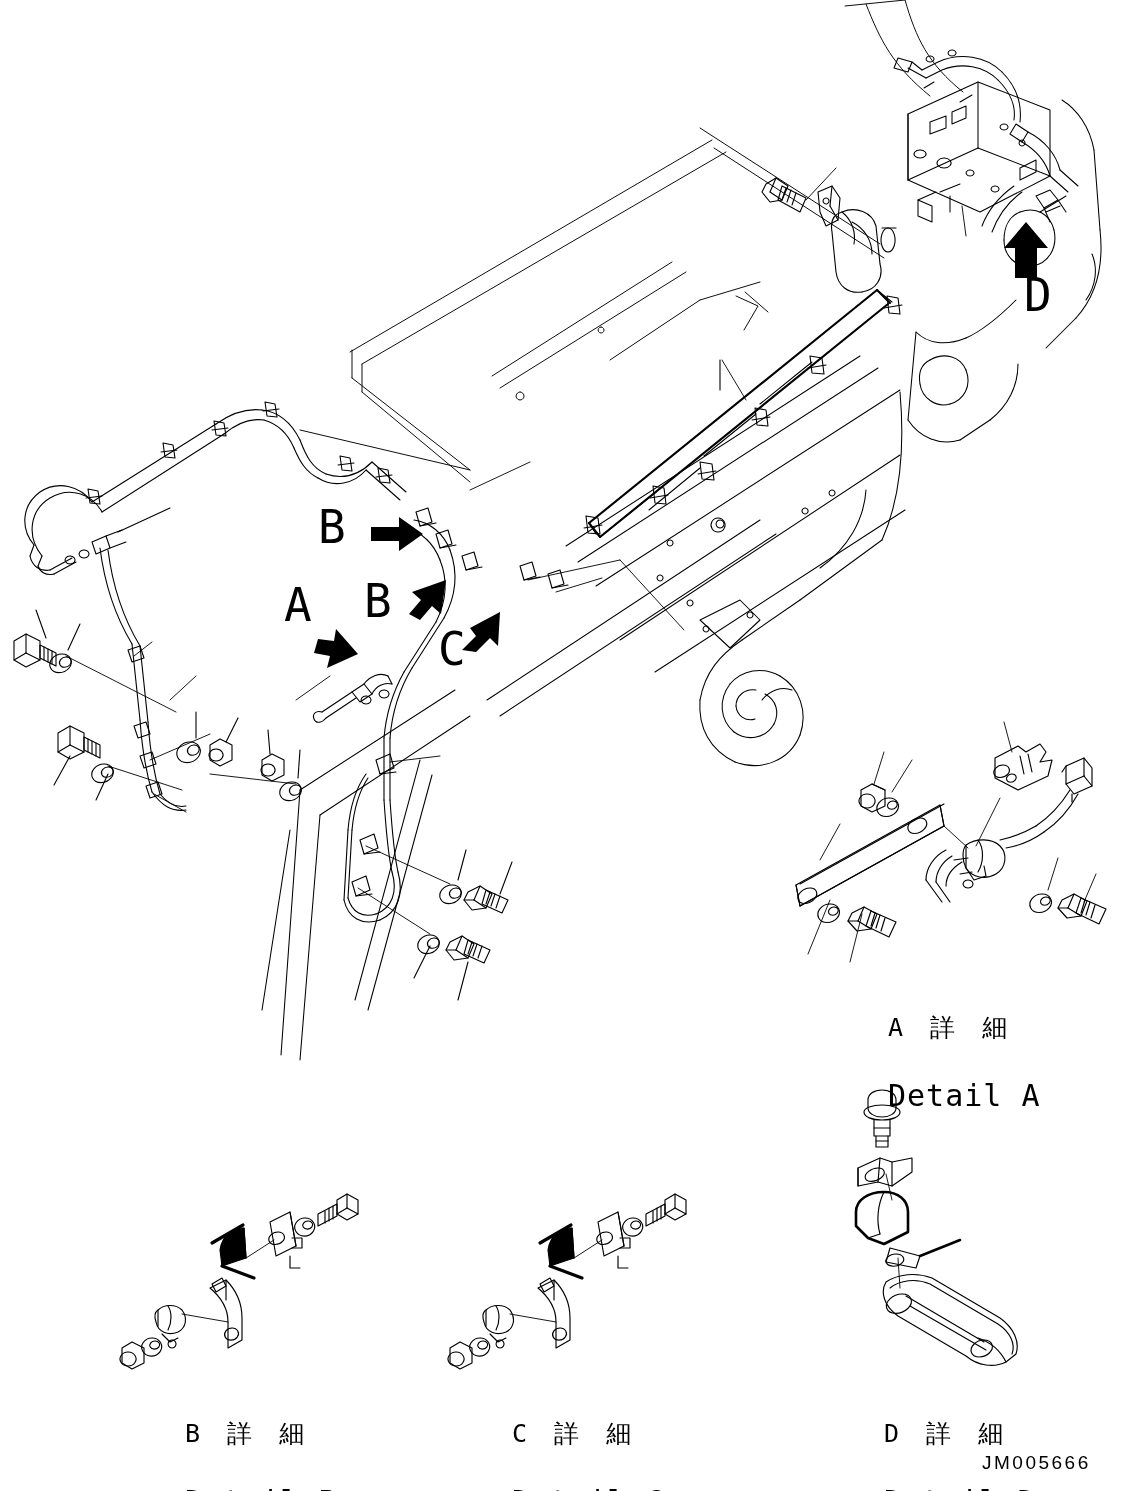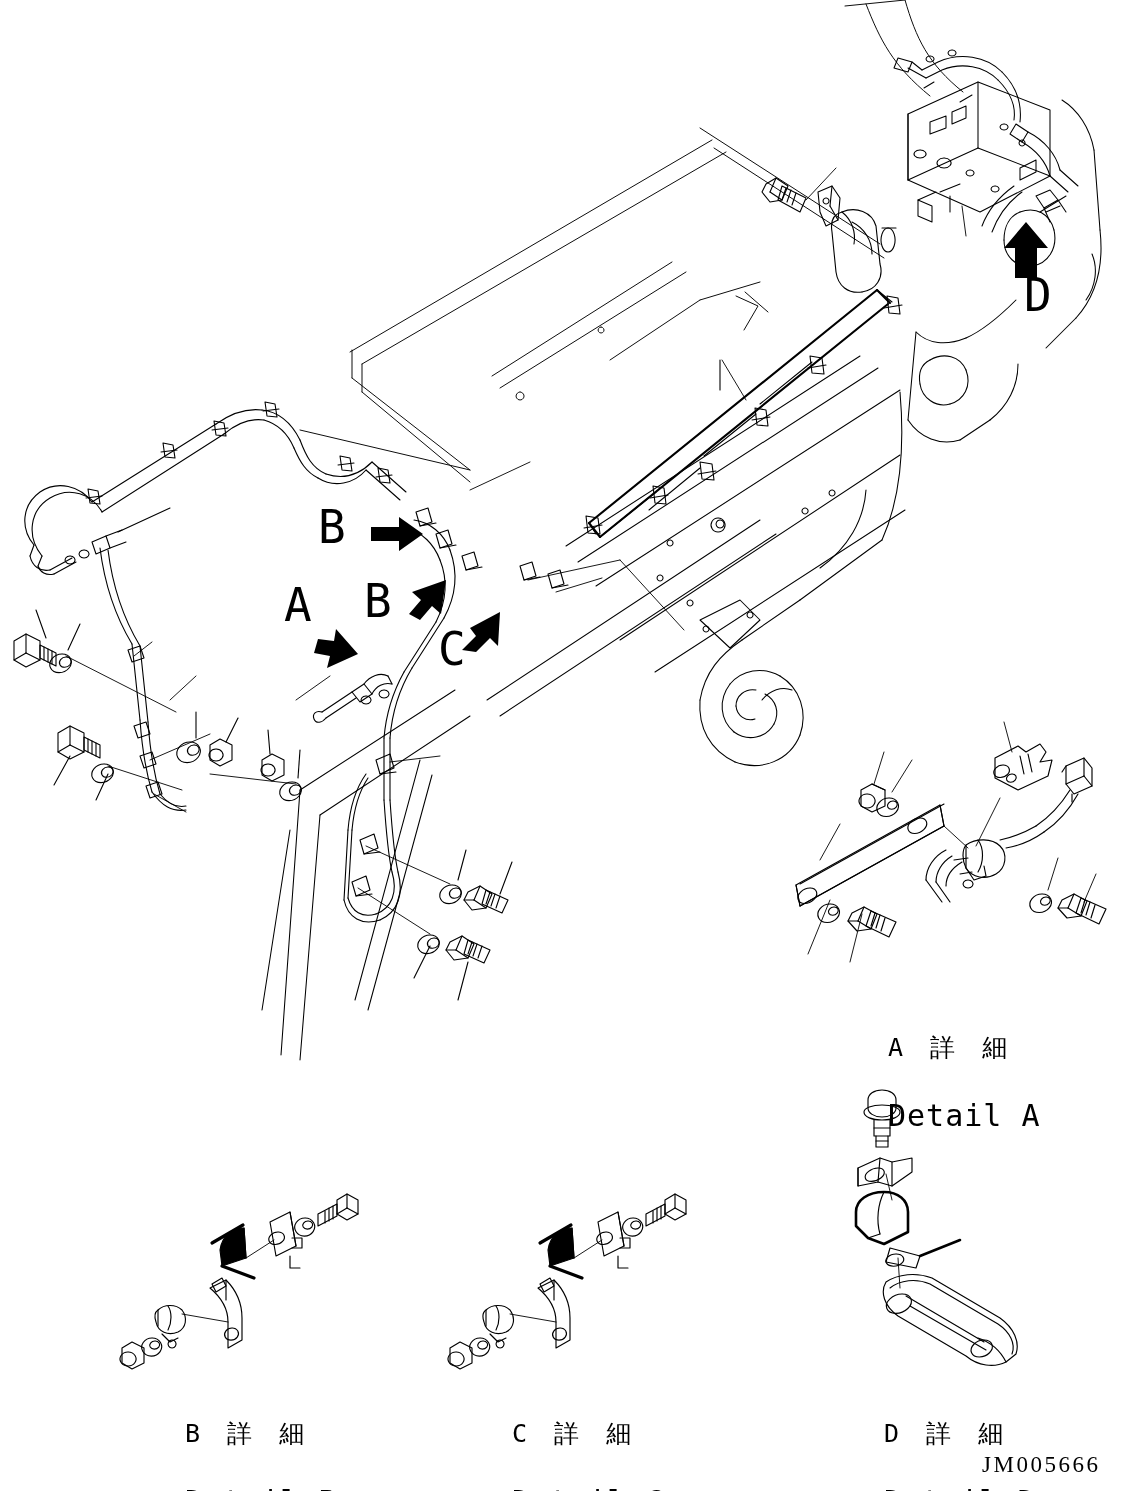--- a/index.html
+++ b/index.html
@@ -22,22 +22,22 @@
     position:absolute;text-align:left;white-space:pre;
     font-family:"DejaVu Sans Mono","Liberation Mono",monospace;
   }
   .detail-label .jp{
     display:block;font-size:25px;line-height:31px;letter-spacing:6px;
   }
   .detail-label .en{
     display:block;font-size:30px;line-height:30px;letter-spacing:1px;
   }
   .dwgno{
-    position:absolute;font-size:23px;letter-spacing:2.5px;
-    font-family:Liberation Serif, serif;
+    position:absolute;font-size:19px;letter-spacing:2.5px;
+    font-family:Liberation Sans, sans-serif;
   }
 </style>
 </head>
 <body>
 
 <div id="sheet">
 
   <svg class="layer" viewBox="0 0 1147 1491">
     <g fill="none" stroke="#000" stroke-width="1.1" stroke-linecap="round" stroke-linejoin="round">
 
@@ -741,21 +741,21 @@
       </g>
     </g>
   </svg>
 
   <div class="txt callout" style="left:318px;top:504px;">B</div>
   <div class="txt callout" style="left:364px;top:578px;">B</div>
   <div class="txt callout" style="left:284px;top:582px;">A</div>
   <div class="txt callout" style="left:438px;top:626px;">C</div>
   <div class="txt callout" style="left:1024px;top:272px;">D</div>
 
-  <div class="detail-label" style="left:888px;top:994px;">
+  <div class="detail-label" style="left:888px;top:974px;">
     <span class="jp">A 詳 細</span>
     <span class="en">Detail A</span>
   </div>
 
   <div class="detail-label" style="left:185px;top:1380px;">
     <span class="jp">B 詳 細</span>
     <span class="en">Detail B</span>
   </div>
 
   <div class="detail-label" style="left:512px;top:1380px;">

